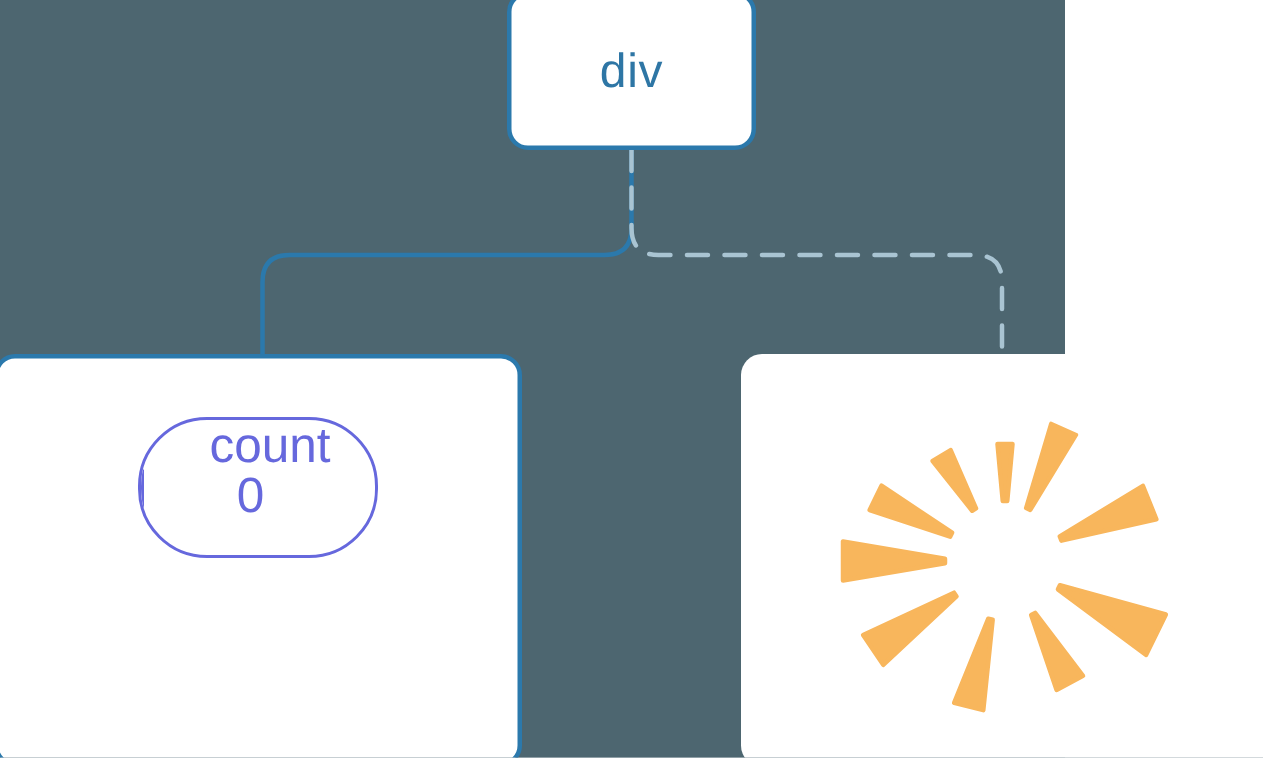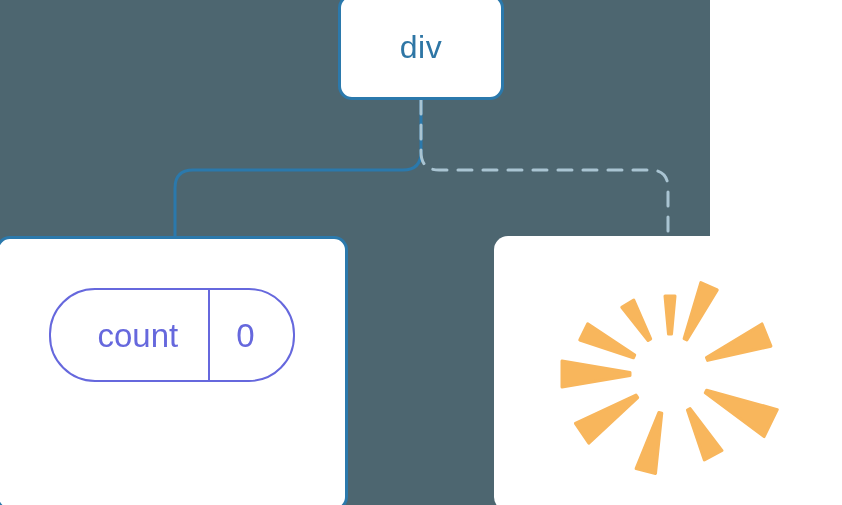--- a/index.html
+++ b/index.html
@@ -68,28 +68,29 @@
   #node-counter .node-title {
     font-size: 33px;
     color: #2e76a5;
     margin-top: 50px;
     line-height: 1;
     letter-spacing: 0.3px;
   }
 
   
   .state-pill {
-    margin-top: 49px;
+    margin-top: 39px;
     height: 90px;
     display: flex;
     align-items: stretch;
     border: 2px solid #6668dd;
     border-radius: 46px;
     overflow: hidden;
     background: #ffffff;
+    flex-direction: column;
   }
   .state-key, .state-val {
     display: flex;
     align-items: center;
     justify-content: center;
     color: #6668dd;
     font-size: 33px;
     line-height: 1;
   }
   .state-key {

